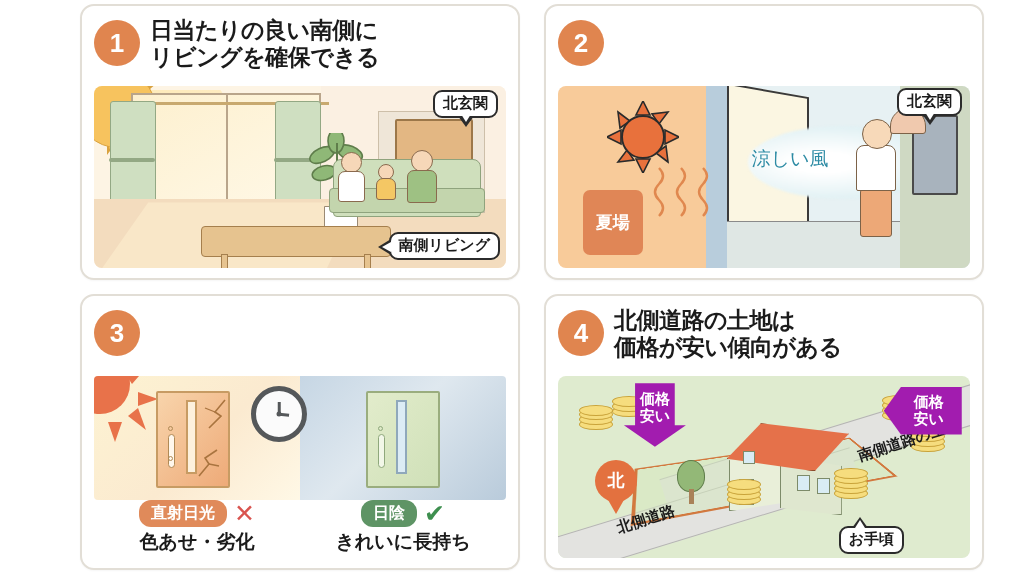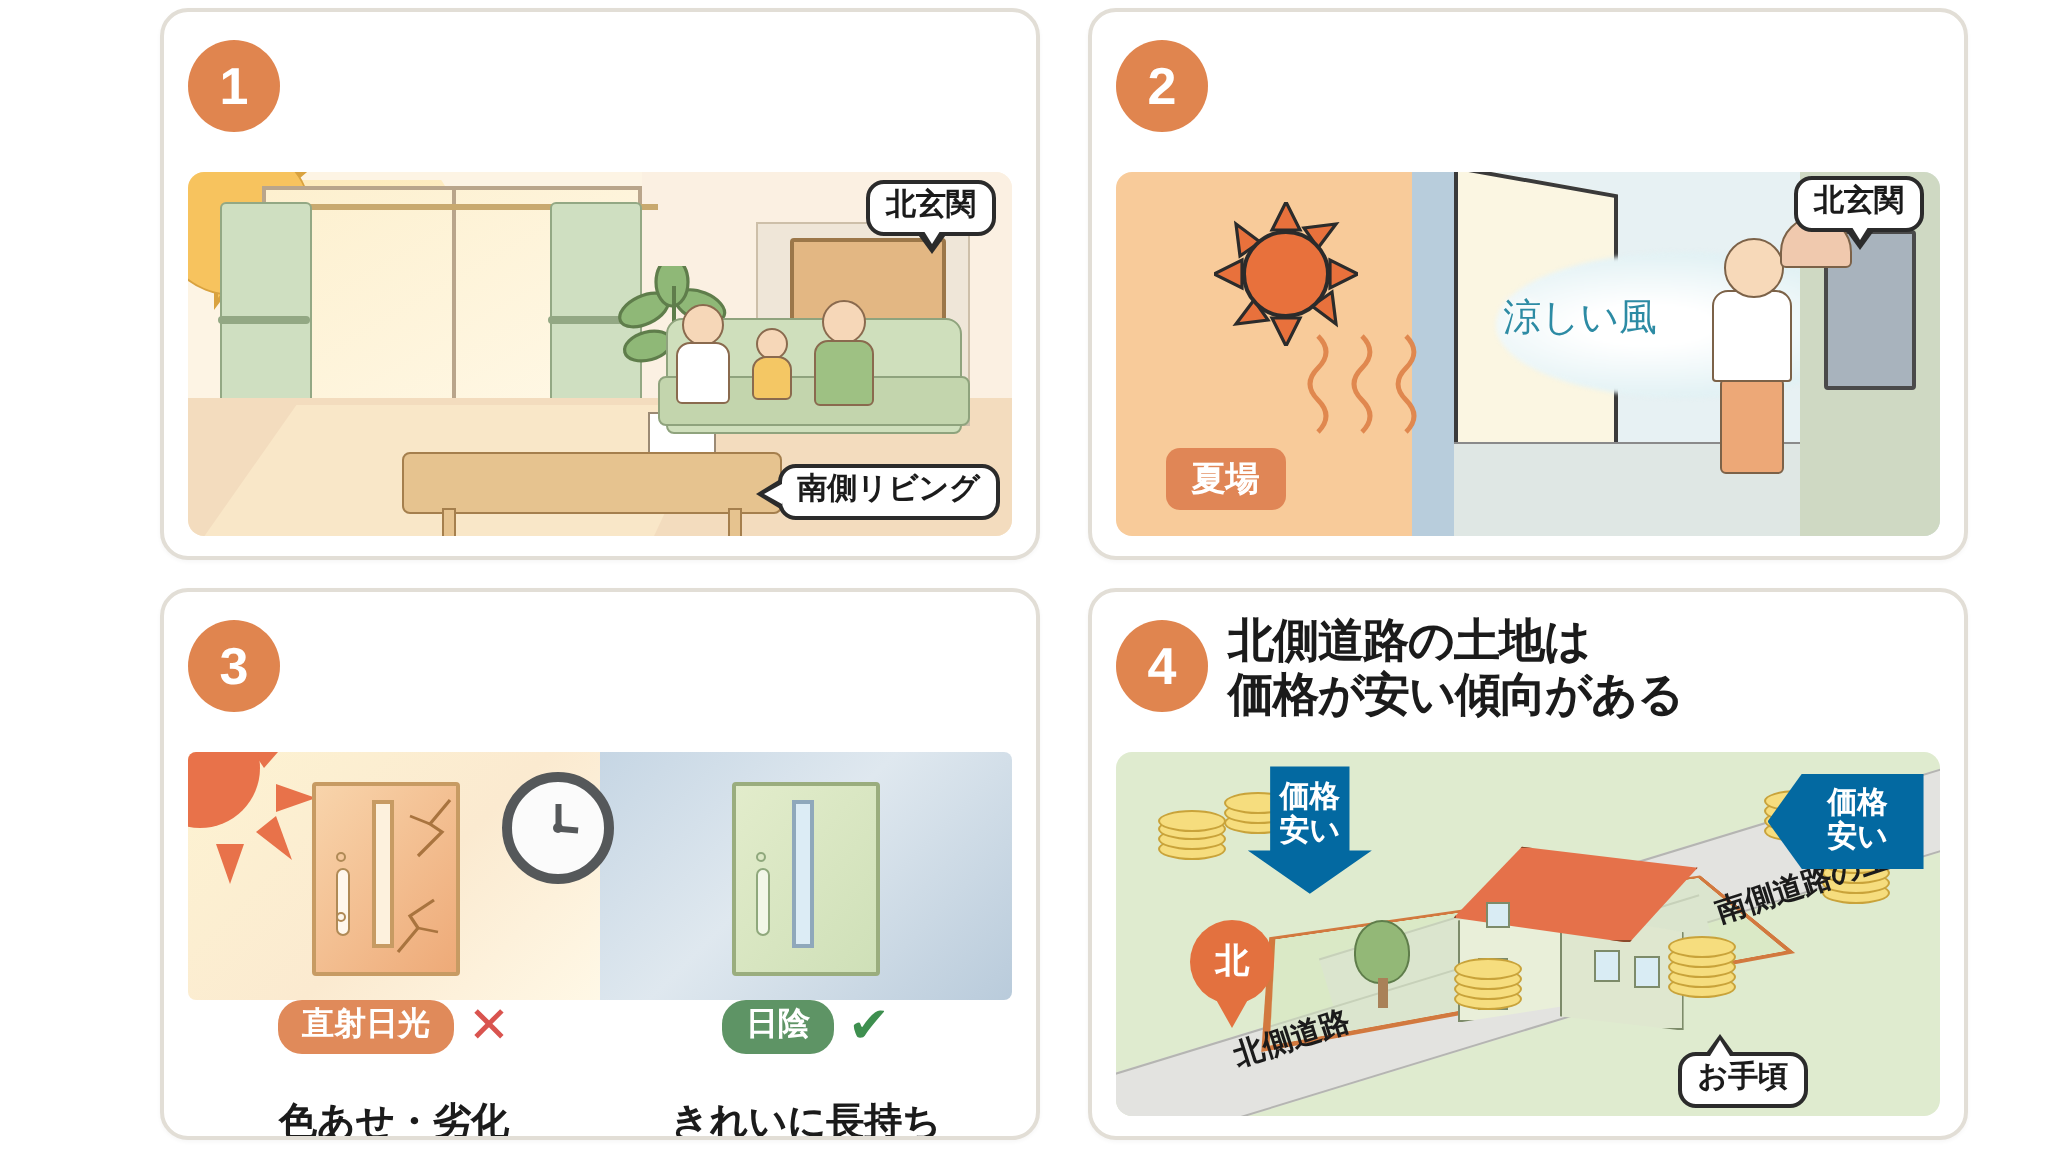--- a/index.html
+++ b/index.html
@@ -212,21 +212,21 @@
     position:absolute; left:12%; top:8%; width:72px; height:72px;
   }
   .p2sundisc {
     position:absolute; inset:14px; border-radius:50%;
     background:#e8713c; border:2px solid #2b2b2b;
   }
   .p2badge {
     position:absolute; left:6%; bottom:7%;
     background:#e08656; color:#fff;
     font-size:17px; font-weight:bold;
-    padding:4px 13px; border-radius:7px;
+    padding:21px 13px; border-radius:7px;
   }
   .p2gap { position:absolute; left:36%; top:0; width:5%; height:100%; background:#b8cddc; }
   .p2inner { position:absolute; left:41%; top:0; width:59%; height:100%; background:#e7f1f3; }
   .p2doorpanel {
     position:absolute; left:41%; top:2%; width:20%; height:84%;
     background:#fbf6e2; border:2px solid #3a3a3a;
     transform: skewY(10deg);
   }
   .p2wind {
     position:absolute; left:46%; top:22%; width:46%; height:40%;
@@ -303,21 +303,21 @@
   .legtop { display:flex; align-items:center; gap:7px; }
   .pill {
     color:#fff; font-size:16px; font-weight:bold;
     padding:3px 12px; border-radius:12px; line-height:1.3;
   }
   .pill.sun { background:#e08a5a; }
   .pill.shade { background:#5e9465; }
   .mark { font-size:25px; font-weight:bold; line-height:1; }
   .mark.x { color:#d9544f; }
   .mark.c { color:#3e8f4f; }
-  .legtext { font-size:19px; font-weight:bold; color:#1b1b1b;margin-top:19px; }
+  .legtext { font-size:19px; font-weight:bold; color:#1b1b1b; }
   
   .p4bg { position:absolute; inset:0; background:#dfebcf; }
   .p4road {
     position:absolute; background:#e3e3e0; border-top:1.5px solid #b5b5b2; border-bottom:1.5px solid #b5b5b2;
   }
   .p4roadN {
     left:-12%; bottom:11%; width:86%; height:40px;
     transform: rotate(-17deg);
   }
   .p4roadS {
@@ -359,21 +359,21 @@
     position:absolute; left:12px; top:29px; width:5px; height:15px; background:#a98158;
   }
   .coinstack { position:absolute; width:34px; height:26px; }
   .coin {
     position:absolute; left:0; width:34px; height:11px;
     border-radius:50%;
     background:#f6dd7e; border:1.6px solid #c9a33a;
   }
   .arrowbox {
     position:absolute; z-index:8;
-    background:#0369a1; color:#fff;
+    background:#a21caf; color:#fff;
     font-size:15px; font-weight:bold; line-height:1.12;
     text-align:center; white-space:pre-line;
   }
   .arrow-down {
     width:62px; padding:8px 0 22px 0;
     clip-path: polygon(18% 0, 82% 0, 82% 66%, 100% 66%, 50% 100%, 0 66%, 18% 66%);
   }
   .arrow-left {
     width:78px; padding:7px 6px 7px 18px;
     clip-path: polygon(22% 0, 100% 0, 100% 100%, 22% 100%, 22% 100%, 0 50%);
@@ -393,20 +393,22 @@
   }
 </style>
 </head>
 <body>
 
 <div class="board">
 
   <div class="panel">
     <div class="phead">
       <div class="numcircle">1</div>
+      <div class="ptitle">日当たりの良い南側に
+リビングを確保できる</div>
     </div>
 
     <div class="illus">
       <div class="p1bg"></div>
       <div class="p1wallR"></div>
       <div class="p1beam"></div>
 
       <svg class="p1sunray" viewBox="0 0 92 92">
         <g stroke="#d9a23f" stroke-width="2" fill="#f7c35e">
           <polygon points="46,4 52,22 40,22"></polygon>

